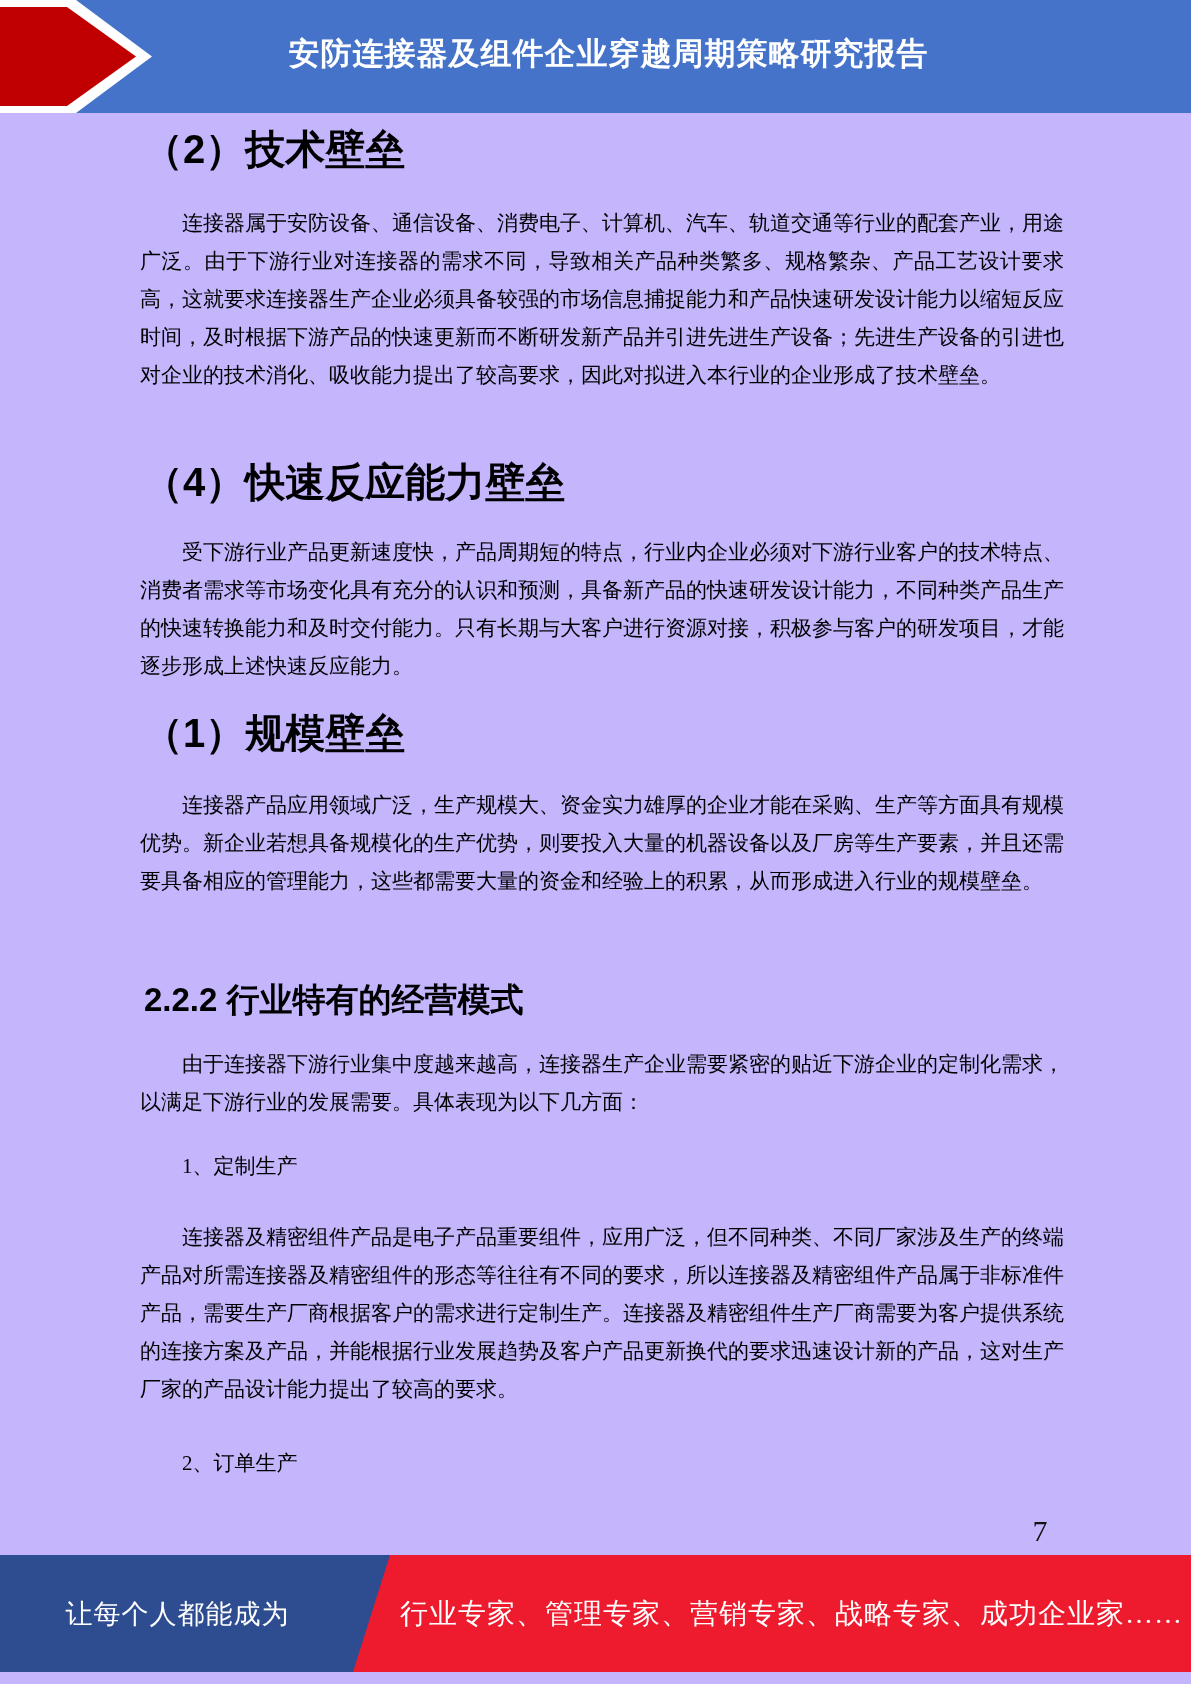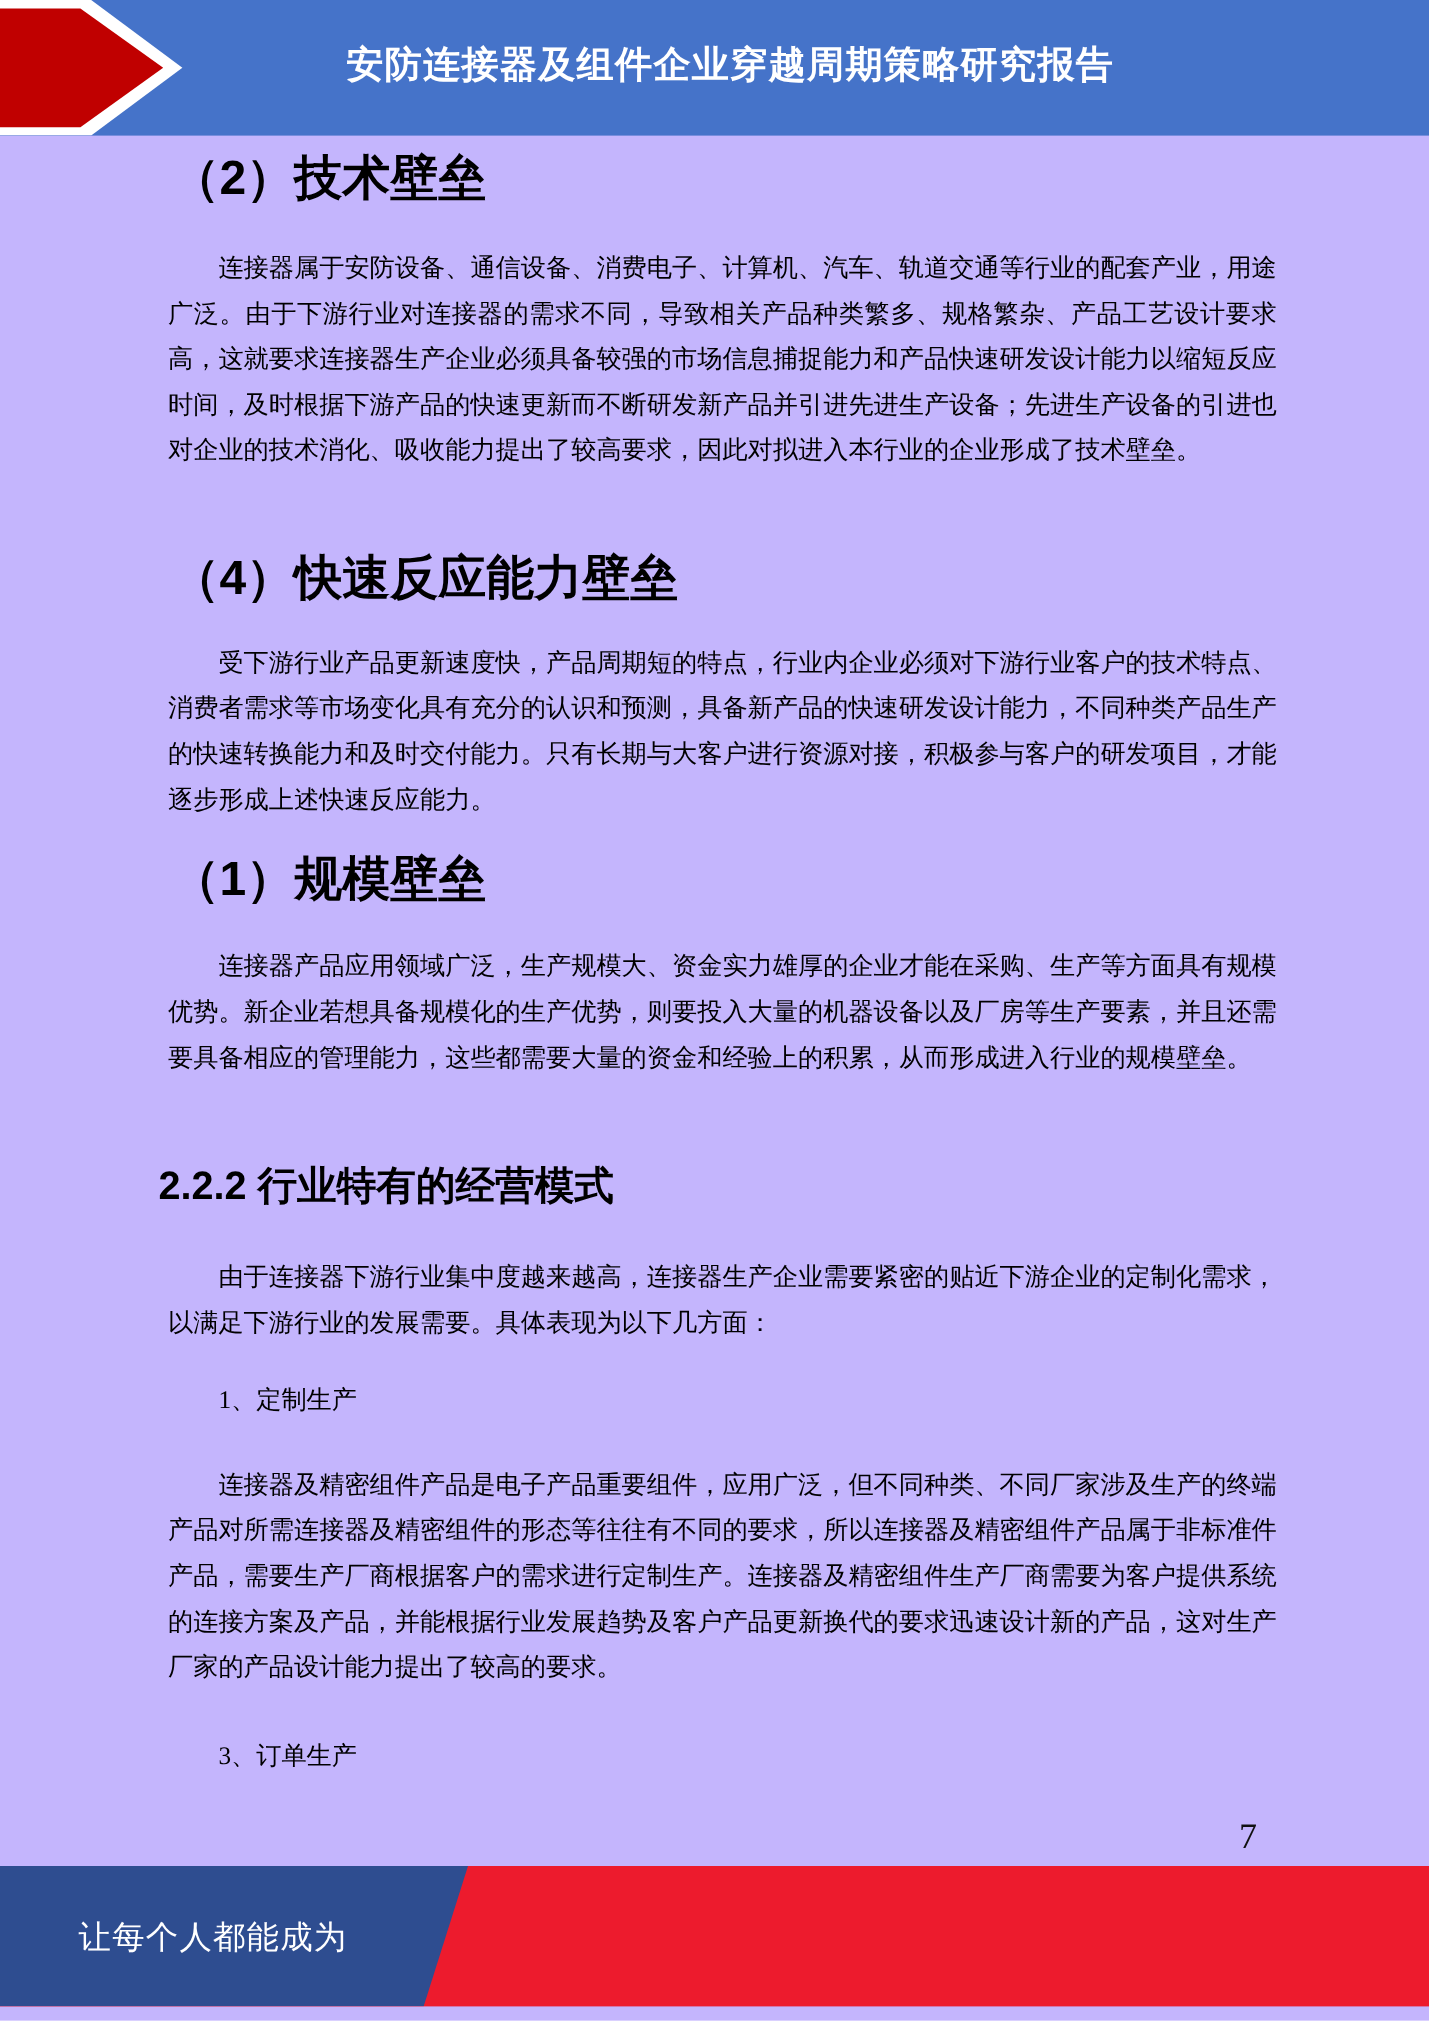--- a/index.html
+++ b/index.html
@@ -44,21 +44,21 @@
     margin: 0;
     font-family: "Liberation Sans", "DejaVu Sans", sans-serif;
     font-weight: bold;
     font-size: 40px;
     line-height: 38px;
     color: #000;
   }
   .h-num {
     position: absolute;
     left: 132px;
-    margin: 0;
+    margin: 12px;
     font-family: "Liberation Sans", "DejaVu Sans", sans-serif;
     font-weight: bold;
     font-size: 33px;
     line-height: 38px;
     color: #000;
   }
   .para {
     position: absolute;
     left: 140px;
     width: 924px;
@@ -145,22 +145,23 @@
 
   <h2 class="h-paren" style="top:714px">（1）规模壁垒</h2>
   <p class="para" style="top:786px">连接器产品应用领域广泛，生产规模大、资金实力雄厚的企业才能在采购、生产等方面具有规模优势。新企业若想具备规模化的生产优势，则要投入大量的机器设备以及厂房等生产要素，并且还需要具备相应的管理能力，这些都需要大量的资金和经验上的积累，从而形成进入行业的规模壁垒。</p>
 
   <h2 class="h-num" style="top:969px">2.2.2 行业特有的经营模式</h2>
   <p class="para" style="top:1045px">由于连接器下游行业集中度越来越高，连接器生产企业需要紧密的贴近下游企业的定制化需求，以满足下游行业的发展需要。具体表现为以下几方面：</p>
 
   <div class="list-line" style="top:1147px">1、定制生产</div>
   <p class="para" style="top:1218px">连接器及精密组件产品是电子产品重要组件，应用广泛，但不同种类、不同厂家涉及生产的终端产品对所需连接器及精密组件的形态等往往有不同的要求，所以连接器及精密组件产品属于非标准件产品，需要生产厂商根据客户的需求进行定制生产。连接器及精密组件生产厂商需要为客户提供系统的连接方案及产品，并能根据行业发展趋势及客户产品更新换代的要求迅速设计新的产品，这对生产厂家的产品设计能力提出了较高的要求。</p>
 
-  <div class="list-line" style="top:1444px">3、订单生产</div>
+  <div class="list-line" style="top:1444px">2、订单生产</div>
 
   <div class="page-number">7</div>
 
   <div class="footer-band">
     <div class="footer-blue"></div>
     <div class="footer-left-text">让每个人都能成为</div>
+    <div class="footer-right-text">行业专家、管理专家、营销专家、战略专家、成功企业家……</div>
   </div>
 
 </div>
 
 </body></html>

